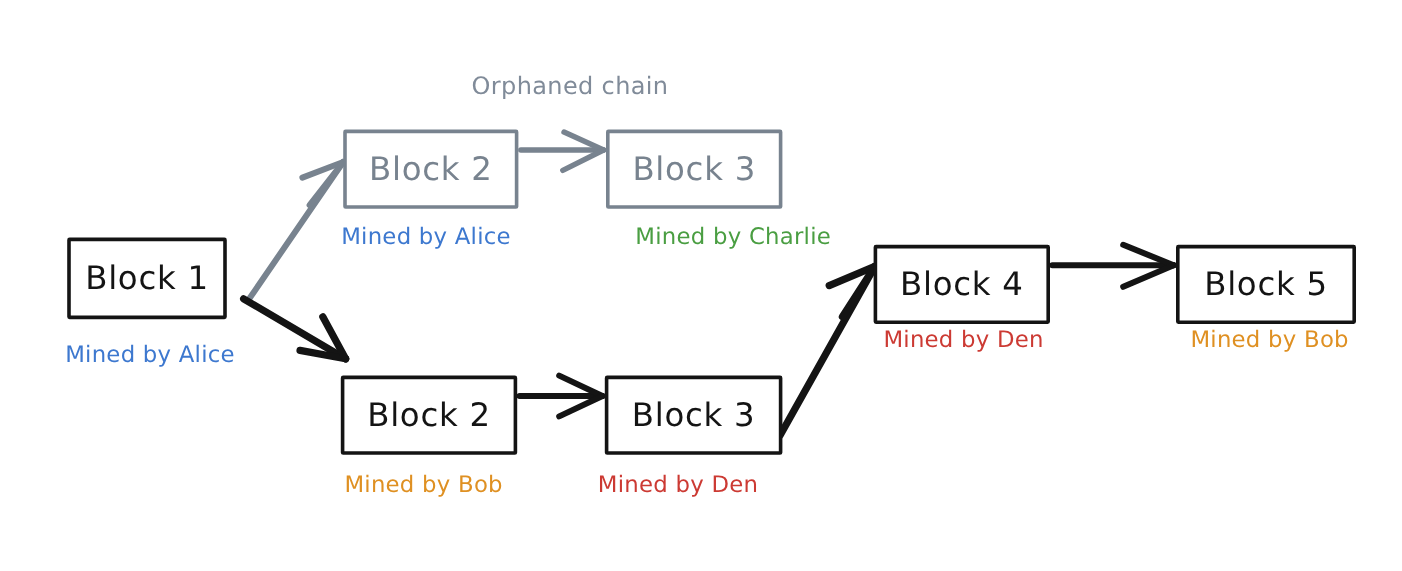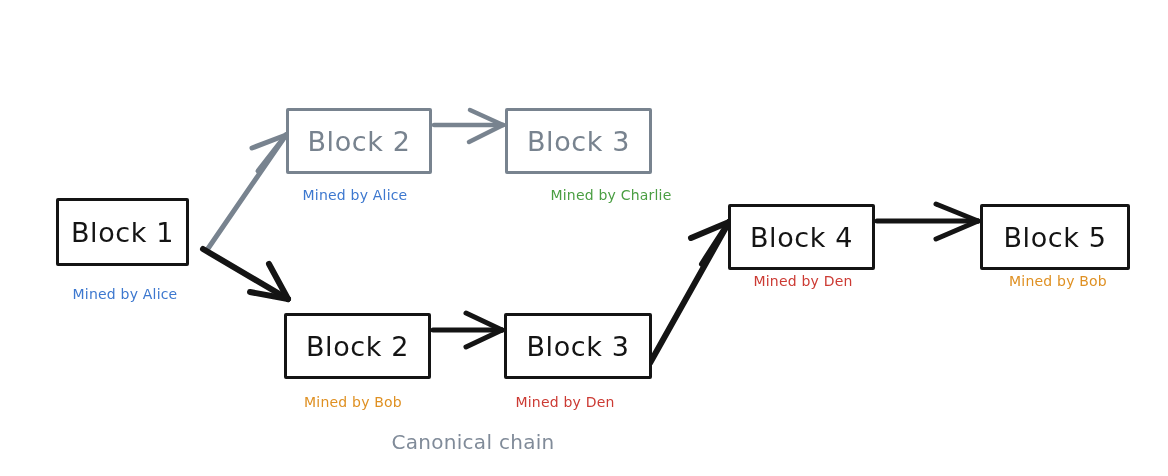--- a/index.html
+++ b/index.html
@@ -45,21 +45,21 @@
     letter-spacing: 0.6px;
     line-height: 1;
     white-space: nowrap;
   }
   .block-box.solid .block-label { color: #141414; }
   .block-box.ghost  .block-label { color: #78838f; }
 
   .caption {
     position: absolute;
     font-family: "DejaVu Sans", sans-serif;
-    font-size: 14px;
+    font-size: 19px;
     font-weight: 400;
     line-height: 1;
     white-space: nowrap;
     transform: translateX(-50%);
     letter-spacing: 0.2px;
   }
   .chain-title {
     position: absolute;
     font-family: "DejaVu Sans", sans-serif;
     font-size: 20px;
@@ -146,15 +146,15 @@
   </div>
 
   <div class="caption" id="cap-block-1" style="left: 125px; top: 287px; color: rgb(61, 120, 207);">Mined by Alice</div>
   <div class="caption" id="cap-orphan-block-2" style="left: 355px; top: 188px; color: rgb(61, 120, 207);">Mined by Alice</div>
   <div class="caption" id="cap-orphan-block-3" style="left: 611px; top: 188px; color: rgb(74, 158, 66);">Mined by Charlie</div>
   <div class="caption" id="cap-canonical-block-2" style="left: 353px; top: 395px; color: rgb(223, 144, 34);">Mined by Bob</div>
   <div class="caption" id="cap-canonical-block-3" style="left: 565px; top: 395px; color: rgb(204, 58, 51);">Mined by Den</div>
   <div class="caption" id="cap-canonical-block-4" style="left: 803px; top: 274px; color: rgb(204, 58, 51);">Mined by Den</div>
   <div class="caption" id="cap-canonical-block-5" style="left: 1058px; top: 274px; color: rgb(223, 144, 34);">Mined by Bob</div>
 
-  <div class="chain-title" id="title-canonical" style="left: 473px; top: 432px; color: rgb(128, 139, 153);">Canonical chain</div>
+  <div class="chain-title" id="title-orphaned" style="left: 475px; top: 61px; color: rgb(128, 139, 153);">Orphaned chain</div>
 
 </div>
 
 </body></html>

